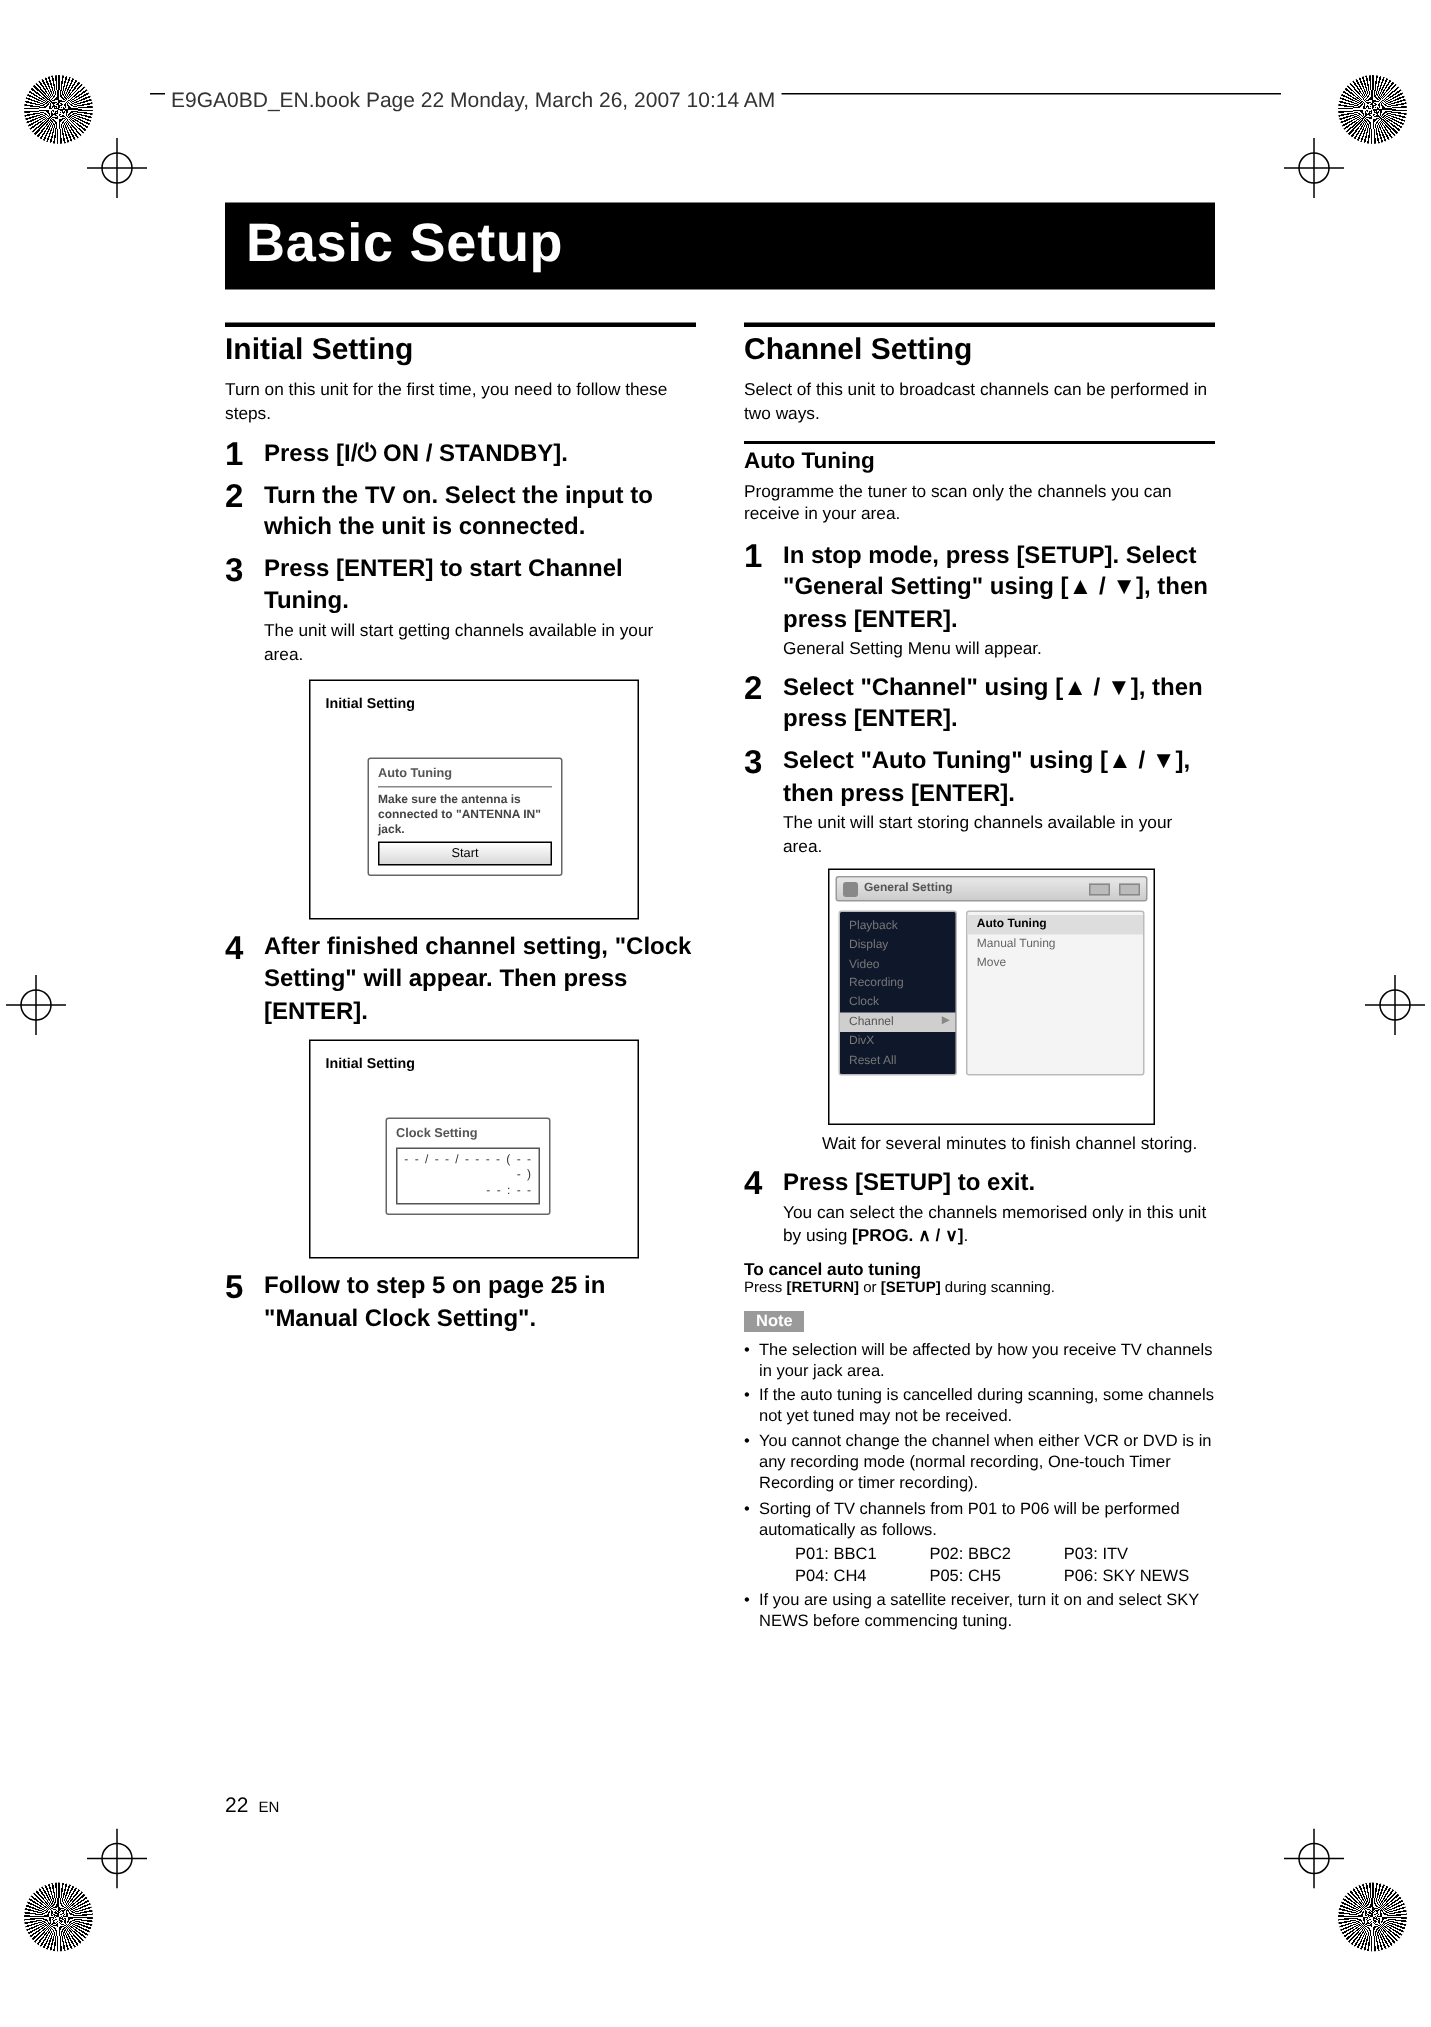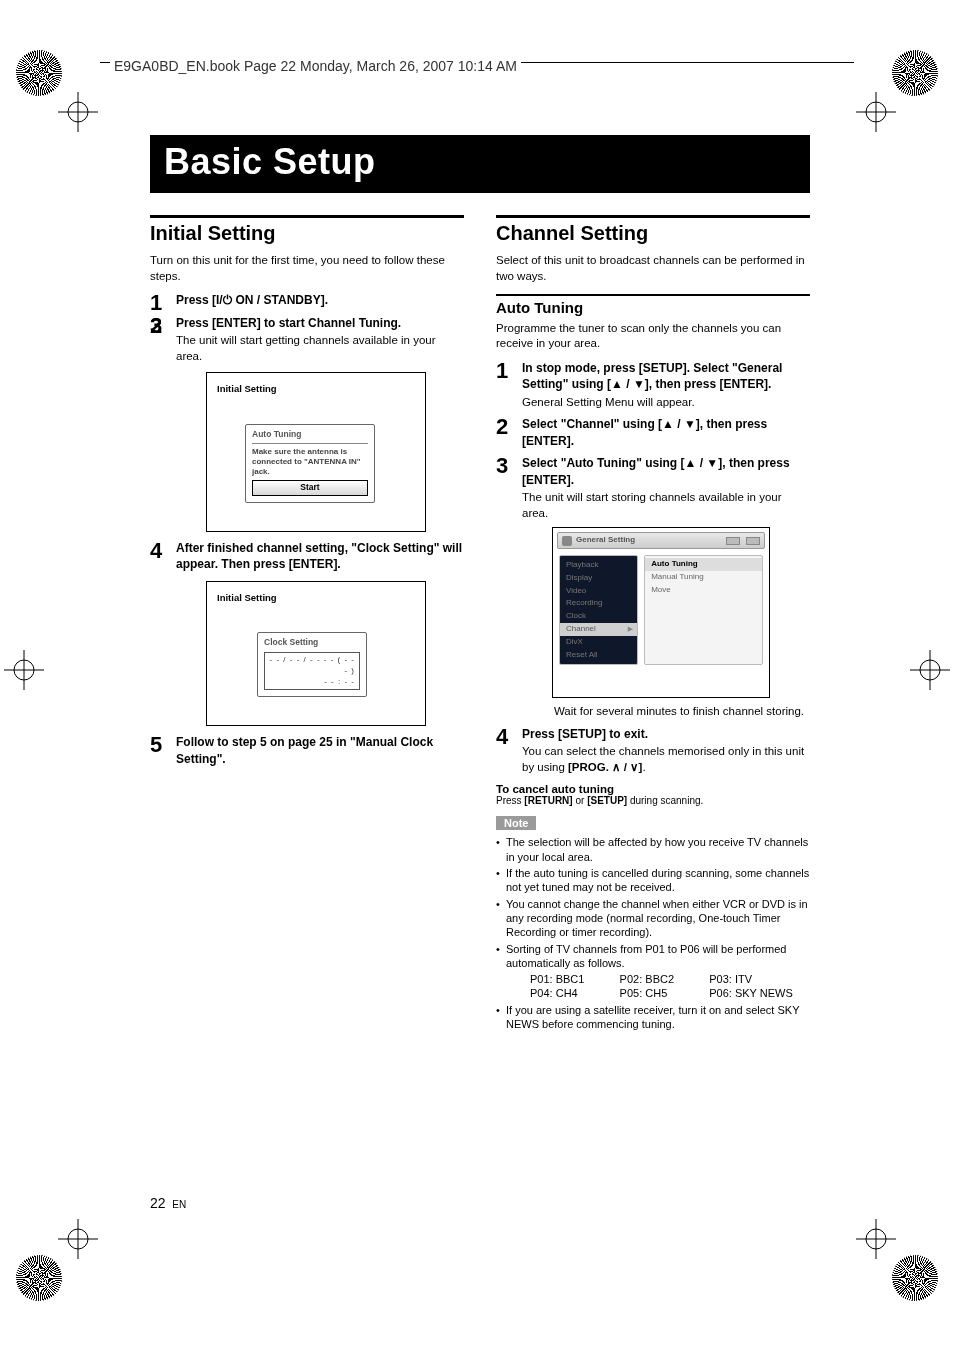--- a/index.html
+++ b/index.html
@@ -93,21 +93,21 @@
     font-size: 11.5px;
     line-height: 1.35;
   }
   ol.steps > li .num {
     position: absolute;
     left: 0; top: -4px;
     font-size: 22px;
     font-weight: bold;
     font-family: Arial, sans-serif;
   }
-  .step-head { font-weight: bold; font-size: 12px; }
+  .step-head { font-weight: bold; font-size: 16px; }
   .step-body { font-weight: normal; font-size: 11.5px; margin-top: 2px; }
   .osd {
     border: 1px solid #000;
     margin: 8px 0 8px 30px;
     width: 220px;
     padding: 10px 10px 28px 10px;
     font-size: 9px;
   }
   .osd-title { font-weight: bold; font-size: 9.5px; margin-bottom: 28px; }
   .osd-panel {
@@ -120,21 +120,21 @@
   .osd-panel-title { font-weight: bold; font-size: 8.5px; color:#555; margin-bottom:3px; }
   .osd-panel-line { height:1px; background:#888; margin-bottom:3px; }
   .osd-msg { font-size: 8px; line-height:1.2; font-weight:bold; color:#444; }
   .osd-btn {
     border: 1px solid #000;
     text-align: center;
     font-size: 8.5px;
     padding: 1px 0;
     margin-top: 4px;
     background: linear-gradient(#fff,#d8d8d8);
-    font-weight:bold;
+    font-weight:normal;
   }
   .osd-clock-box {
     border:1px solid #555;
     text-align:right;
     font-size:8px;
     padding:2px 4px;
     margin-top:3px;
     letter-spacing:1px;
     color:#333;
   }
@@ -252,20 +252,21 @@
 
       <ol class="steps">
         <li>
           <span class="num">1</span>
           <span class="step-head">
             <span>Press [</span><span style="font-family:Arial;">I/⏻</span><span> ON / STANDBY].</span>
           </span>
         </li>
         <li>
           <span class="num">2</span>
+          <span class="step-head">Turn the TV on. Select the input to which the unit is connected.</span>
         </li>
         <li>
           <span class="num">3</span>
           <span class="step-head">Press [ENTER] to start Channel Tuning.</span>
           <div class="step-body">The unit will start getting channels available in your area.</div>
 
           
           <div class="osd">
             <div class="osd-title">Initial Setting</div>
             <div class="osd-panel">
@@ -347,39 +348,39 @@
                 <div>Reset All</div>
               </div>
               <div class="gs-options">
                 <div class="hl">Auto Tuning</div>
                 <div>Manual Tuning</div>
                 <div>Move</div>
               </div>
             </div>
           </div>
 
-          <div class="postnote" style="margin-left:26px;text-align:center;">Wait for several minutes to finish channel storing.</div>
+          <div class="postnote" style="margin-left:26px;">Wait for several minutes to finish channel storing.</div>
         </li>
         <li>
           <span class="num">4</span>
           <span class="step-head">Press [SETUP] to exit.</span>
           <div class="step-body">
             <span>You can select the channels memorised only in this unit by using </span><b>[PROG. ∧ / ∨]</b><span>.</span>
           </div>
         </li>
       </ol>
 
       <div class="cancel-head">To cancel auto tuning</div>
       <div class="cancel-body">
         <span>Press </span><b>[RETURN]</b><span> or </span><b>[SETUP]</b><span> during scanning.</span>
       </div>
 
       <div class="note-chip">Note</div>
       <ul class="notes">
-        <li>The selection will be affected by how you receive TV channels in your local area.</li>
+        <li>The selection will be affected by how you receive TV channels in your jack area.</li>
         <li>If the auto tuning is cancelled during scanning, some channels not yet tuned may not be received.</li>
         <li>You cannot change the channel when either VCR or DVD is in any recording mode (normal recording, One-touch Timer Recording or timer recording).</li>
         <li>
           <span>Sorting of TV channels from P01 to P06 will be performed automatically as follows.</span>
           <div class="ch-table">
             <span>P01: BBC1</span>
             <span>P02: BBC2</span>
             <span>P03: ITV</span>
             <span>P04: CH4</span>
             <span>P05: CH5</span>

